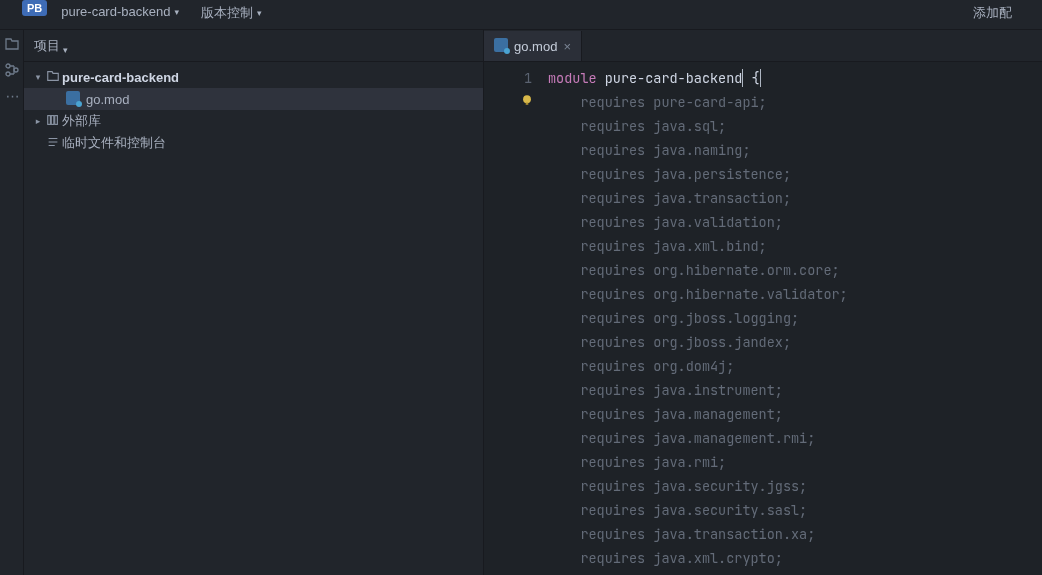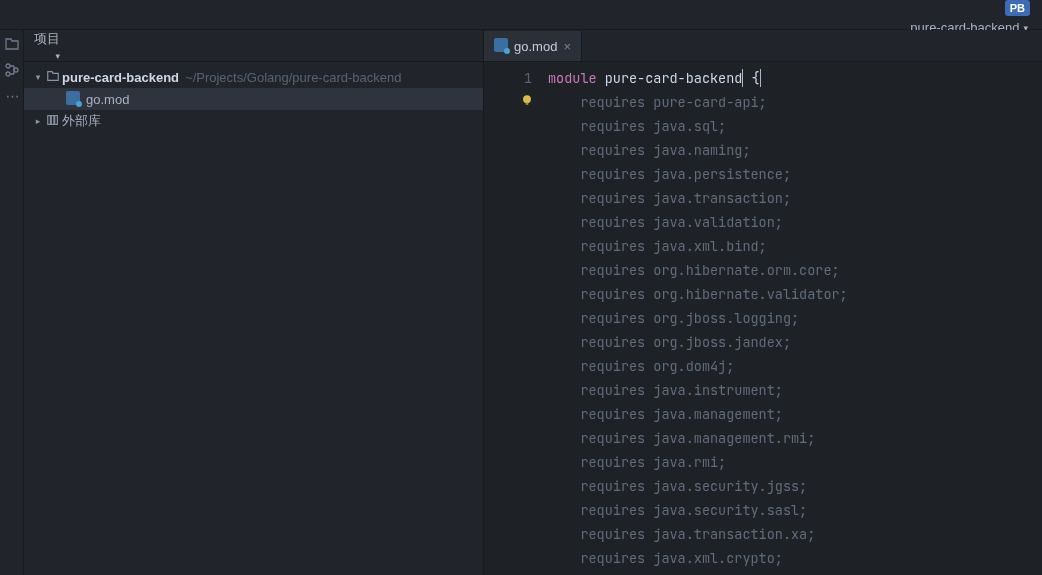--- a/index.html
+++ b/index.html
@@ -9,24 +9,23 @@
   color: #a8b0bf;
   font-size: 13px;
   width: 1042px;
   height: 575px;
   overflow: hidden;
 }
 .topbar {
   height: 30px;
   background: #21252b;
   display: flex;
-  align-items: flex-end;
-  padding: 0 6px;
+  align-items: flex-start;
+  padding: 0 22px;
   border-bottom: 1px solid #181a1f;
-  flex-direction: column;
 }
 .project-badge {
   background: #3e6cb6;
   color: #fff;
   font-weight: 600;
   font-size: 11px;
   padding: 2px 5px;
   border-radius: 3px;
   margin-right: 6px;
 }
@@ -71,21 +70,21 @@
   display: flex;
   flex-direction: column;
 }
 .sidebar-header {
   height: 32px;
   display: flex;
   align-items: center;
   padding: 0 10px;
   border-bottom: 1px solid #181a1f;
 }
-.sidebar-title { display:flex; align-items:flex-end; gap:3px; color: #a8b0bf; flex-direction: column; }
+.sidebar-title { display:flex; align-items:flex-end; gap:3px; color: #a8b0bf; }
 .sidebar-title .chev { font-size: 9px; }
 
 .tree {
   padding-top: 4px;
 }
 .tree-row {
   display: flex;
   align-items: center;
   height: 22px;
   padding-left: 8px;
@@ -209,38 +208,46 @@
     </div>
     <div class="tree">
       <div class="tree-row">
         <span class="arrow">▾</span>
         <span class="icon folder-icon">
           <svg width="14" height="14" viewBox="0 0 16 16" fill="none" stroke="currentColor" stroke-width="1.3">
               <path d="M2 3h5l1 2h6v8H2z"></path>
             </svg>
         </span>
         <span class="label bold">pure-card-backend</span>
-        <span class="path">~/Projects/Golang/pure-card-backend</span>
       </div>
       <div class="tree-row indent-1 selected">
         <span class="arrow"></span>
         <span class="icon"><span class="gomod-icon"></span></span>
         <span class="label" style="margin-left:4px;">go.mod</span>
       </div>
       <div class="tree-row">
         <span class="arrow">▸</span>
         <span class="icon lib-icon">
           <svg viewBox="0 0 16 16" fill="none" stroke="#8b95a5" stroke-width="1.3">
               <rect x="2" y="3" width="3" height="10"></rect>
               <rect x="6" y="3" width="3" height="10"></rect>
               <rect x="10" y="3" width="3" height="10"></rect>
             </svg>
         </span>
         <span class="label">外部库</span>
       </div>
+      <div class="tree-row">
+        <span class="arrow"></span>
+        <span class="icon scratch-icon">
+          <svg viewBox="0 0 16 16" fill="none" stroke="#8b95a5" stroke-width="1.3">
+              <path d="M3 4h10M3 8h10M3 12h7"></path>
+            </svg>
+        </span>
+        <span class="label">临时文件和控制台</span>
+      </div>
     </div>
   </div>
 
   <div class="editor-col">
     <div class="tabs">
       <div class="tab">
         <span class="icon"><span class="gomod-icon"></span></span>
         <span>go.mod</span>
         <span class="close">×</span>
       </div>

